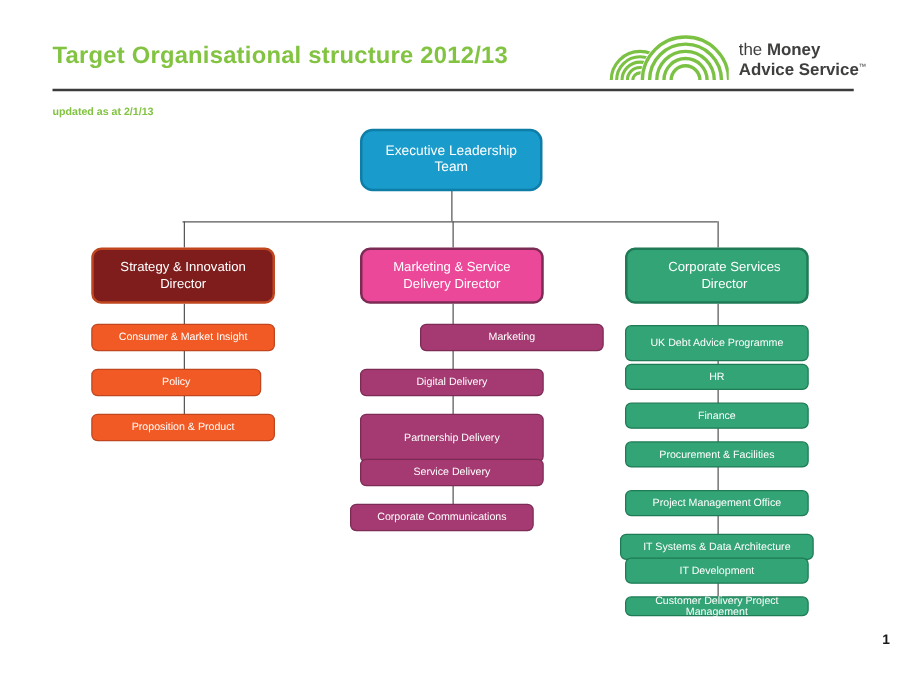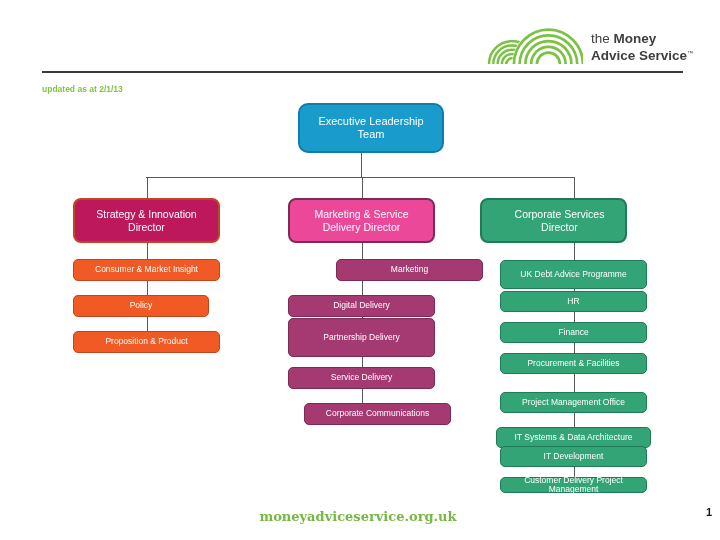--- a/index.html
+++ b/index.html
@@ -43,20 +43,21 @@
     position:absolute;left:258px;top:509px;width:200px;text-align:center;
     font-family:"DejaVu Serif", serif;font-weight:bold;font-size:13px;color:#76B843;
   }
   .page-number{position:absolute;right:8px;top:506px;font-size:11px;font-weight:600;color:#1a1a1a;}
 </style>
 </head>
 <body>
 
 <div id="slide">
 
+  <div class="title">Target Organisational structure 2012/13</div>
   <div class="title-rule"></div>
   <div class="updated">updated as at 2/1/13</div>
 
   <div class="logo">
     <svg class="logo-arcs" viewBox="0 0 100 48" fill="none" xmlns="http://www.w3.org/2000/svg">
 
       <g stroke="#7BC143" stroke-width="2.6">
         <path d="M2 46 A24 24 0 0 1 50 46"></path>
         <path d="M6.5 46 A19.5 19.5 0 0 1 45.5 46"></path>
         <path d="M11 46 A15 15 0 0 1 41 46"></path>
@@ -75,48 +76,47 @@
       </g>
     </svg>
     <div class="logo-text">
       <span class="lt-the">the</span>
       <b>Money</b><br>
       <b>Advice Service</b><span class="logo-tm">™</span>
     </div>
   </div>
 
   <div id="org-chart">
-    <div class="root-box" style="background: rgb(25, 156, 203); border: 2px solid rgb(14, 126, 168); color: rgb(255, 255, 255); margin-left: 10px;">Executive Leadership Team</div>
+    <div class="root-box" style="background: rgb(25, 156, 203); border: 2px solid rgb(14, 126, 168); color: rgb(255, 255, 255);">Executive Leadership Team</div>
 
     <div class="connector" style="left:360.5px;top:151px;width:1px;height:26px;"></div>
     <div class="connector" style="left:146px;top:177px;width:428px;height:1px;"></div>
 
   <div class="connector" style="left: 146.5px; top: 177px; width: 1px; height: 21px;"></div>
       <div class="connector" style="left: 146.5px; top: 243px; width: 1px; height: 99px;"></div>
-      <div class="director-box" style="left: 73px; background: #be185d; border: 2px solid rgb(192, 70, 31); color: rgb(255, 255, 255);">Strategy &amp; Innovation Director</div>
+      <div class="director-box" style="left: 73px; background: #7f1d1d; border: 2px solid rgb(192, 70, 31); color: rgb(255, 255, 255);">Strategy &amp; Innovation Director</div>
       <div class="child-box" style="left: 73px; top: 259px; width: 147px; height: 22px; background: rgb(241, 90, 37); border: 1.5px solid rgb(192, 70, 31); color: rgb(255, 255, 255);">Consumer &amp; Market Insight</div>
       <div class="child-box" style="left: 73px; top: 295px; width: 136px; height: 22px; background: rgb(241, 90, 37); border: 1.5px solid rgb(192, 70, 31); color: rgb(255, 255, 255);">Policy</div>
       <div class="child-box" style="left: 73px; top: 331px; width: 147px; height: 22px; background: rgb(241, 90, 37); border: 1.5px solid rgb(192, 70, 31); color: rgb(255, 255, 255);">Proposition &amp; Product</div>
       <div class="connector" style="left: 361.5px; top: 177px; width: 1px; height: 21px;"></div>
       <div class="connector" style="left: 361.5px; top: 243px; width: 1px; height: 171px;"></div>
       <div class="director-box" style="left: 288px; background: #ec4899; border: 2px solid rgb(124, 43, 85); color: rgb(255, 255, 255);">Marketing &amp; Service Delivery Director</div>
       <div class="child-box" style="left: 288px; top: 259px; width: 147px; height: 22px; background: rgb(164, 58, 113); border: 1.5px solid rgb(124, 43, 85); color: rgb(255, 255, 255); margin-left: 48px;">Marketing</div>
       <div class="child-box" style="left: 288px; top: 295px; width: 147px; height: 22px; background: rgb(164, 58, 113); border: 1.5px solid rgb(124, 43, 85); color: rgb(255, 255, 255);">Digital Delivery</div>
-      <div class="child-box" style="left: 288px; top: 318px; width: 147px; height: 39px; background: rgb(164, 58, 113); border: 1.5px solid rgb(124, 43, 85); color: rgb(255, 255, 255);">Partnership Delivery</div>
+      <div class="child-box" style="left: 288px; top: 331px; width: 147px; height: 39px; background: rgb(164, 58, 113); border: 1.5px solid rgb(124, 43, 85); color: rgb(255, 255, 255);">Partnership Delivery</div>
       <div class="child-box" style="left: 288px; top: 367px; width: 147px; height: 22px; background: rgb(164, 58, 113); border: 1.5px solid rgb(124, 43, 85); color: rgb(255, 255, 255);">Service Delivery</div>
-      <div class="child-box" style="left: 304px; top: 403px; width: 147px; height: 22px; background: rgb(164, 58, 113); border: 1.5px solid rgb(124, 43, 85); color: rgb(255, 255, 255);">Corporate Communications</div>
+      <div class="child-box" style="left: 280px; top: 403px; width: 147px; height: 22px; background: rgb(164, 58, 113); border: 1.5px solid rgb(124, 43, 85); color: rgb(255, 255, 255);">Corporate Communications</div>
       <div class="connector" style="left: 573.5px; top: 177px; width: 1px; height: 21px;"></div>
       <div class="connector" style="left: 573.5px; top: 243px; width: 1px; height: 248px;"></div>
-      <div class="director-box" style="left: 480px; background: rgb(51, 164, 118); border: 2px solid rgb(30, 123, 85); color: rgb(255, 255, 255); padding-left: 20px;">Corporate Services Director</div>
+      <div class="director-box" style="left: 500px; background: rgb(51, 164, 118); border: 2px solid rgb(30, 123, 85); color: rgb(255, 255, 255); padding-left: 20px;">Corporate Services Director</div>
       <div class="child-box" style="left: 500px; top: 260px; width: 147px; height: 29px; background: rgb(51, 164, 118); border: 1.5px solid rgb(30, 123, 85); color: rgb(255, 255, 255);">UK Debt Advice Programme</div>
       <div class="child-box" style="left: 500px; top: 291px; width: 147px; height: 21px; background: rgb(51, 164, 118); border: 1.5px solid rgb(30, 123, 85); color: rgb(255, 255, 255);">HR</div>
       <div class="child-box" style="left: 500px; top: 322px; width: 147px; height: 21px; background: rgb(51, 164, 118); border: 1.5px solid rgb(30, 123, 85); color: rgb(255, 255, 255);">Finance</div>
       <div class="child-box" style="left: 500px; top: 353px; width: 147px; height: 21px; background: rgb(51, 164, 118); border: 1.5px solid rgb(30, 123, 85); color: rgb(255, 255, 255);">Procurement &amp; Facilities</div>
       <div class="child-box" style="left: 500px; top: 392px; width: 147px; height: 21px; background: rgb(51, 164, 118); border: 1.5px solid rgb(30, 123, 85); color: rgb(255, 255, 255);">Project Management Office</div>
       <div class="child-box" style="left: 496px; top: 415px; width: 155px; height: 21px; background: rgb(51, 164, 118); border: 1.5px solid rgb(30, 123, 85); color: rgb(255, 255, 255); margin-top: 12px;">IT Systems &amp; Data Architecture</div>
       <div class="child-box" style="left: 500px; top: 446px; width: 147px; height: 21px; background: rgb(51, 164, 118); border: 1.5px solid rgb(30, 123, 85); color: rgb(255, 255, 255);">IT Development</div>
       <div class="child-box" style="left: 500px; top: 477px; width: 147px; height: 16px; background: rgb(51, 164, 118); border: 1.5px solid rgb(30, 123, 85); color: rgb(255, 255, 255);">Customer Delivery Project Management</div>
     </div>
 
-  <div class="footer-url">moneyadviceservice.org.uk</div>
   <div class="page-number">1</div>
 
 </div>
 
 </body></html>

